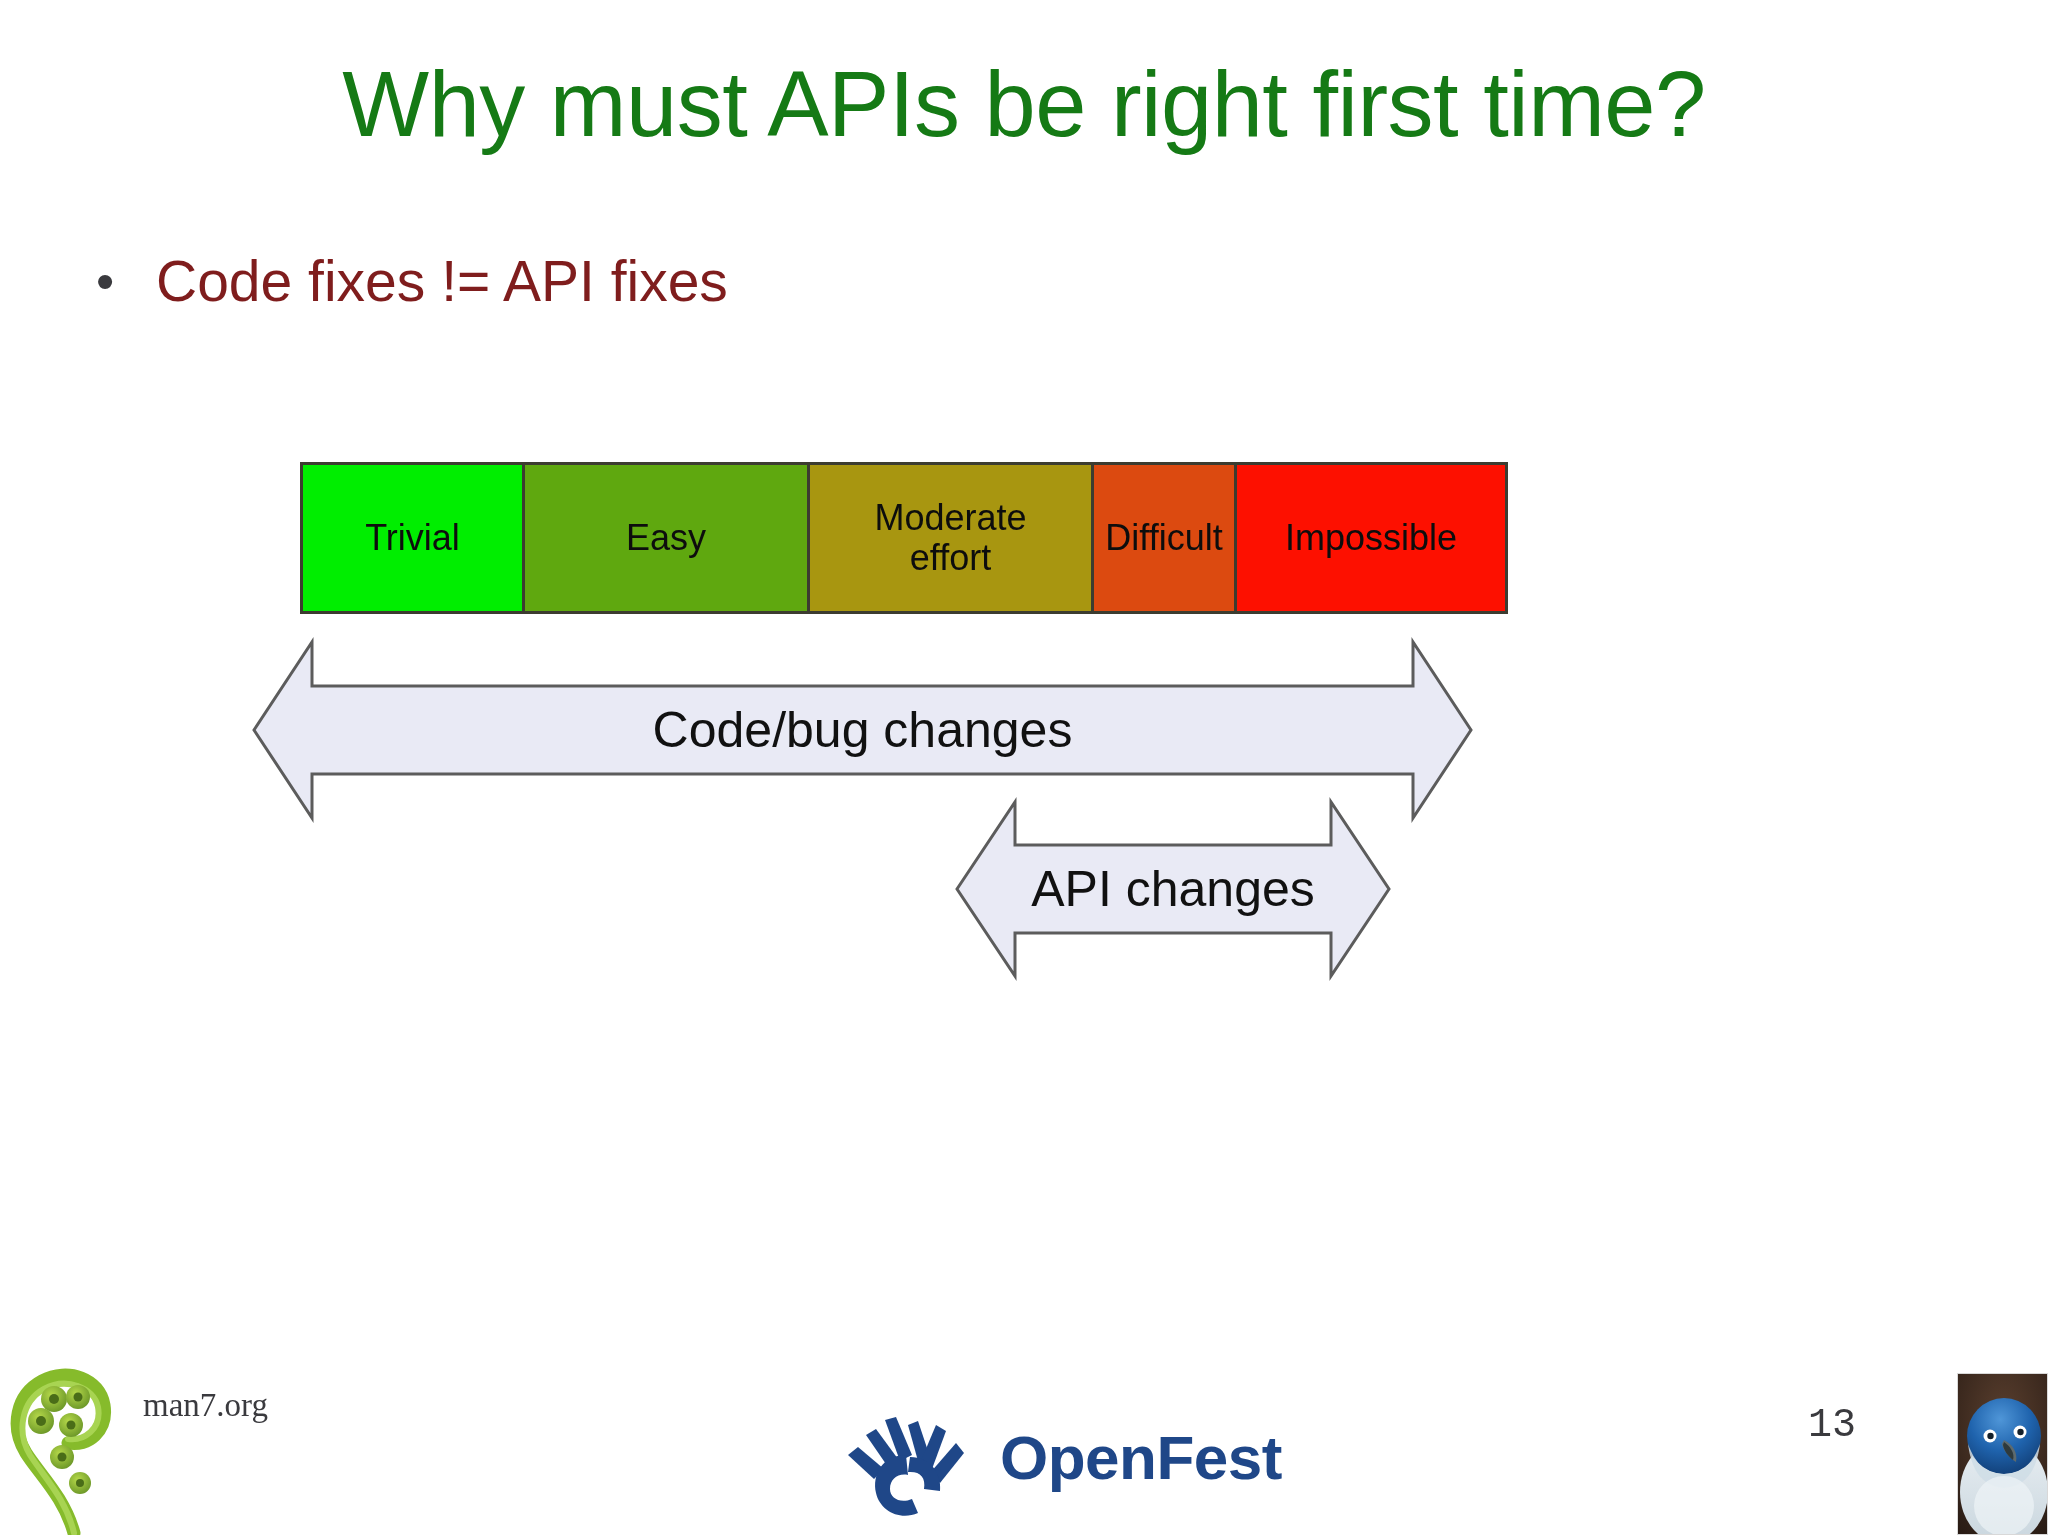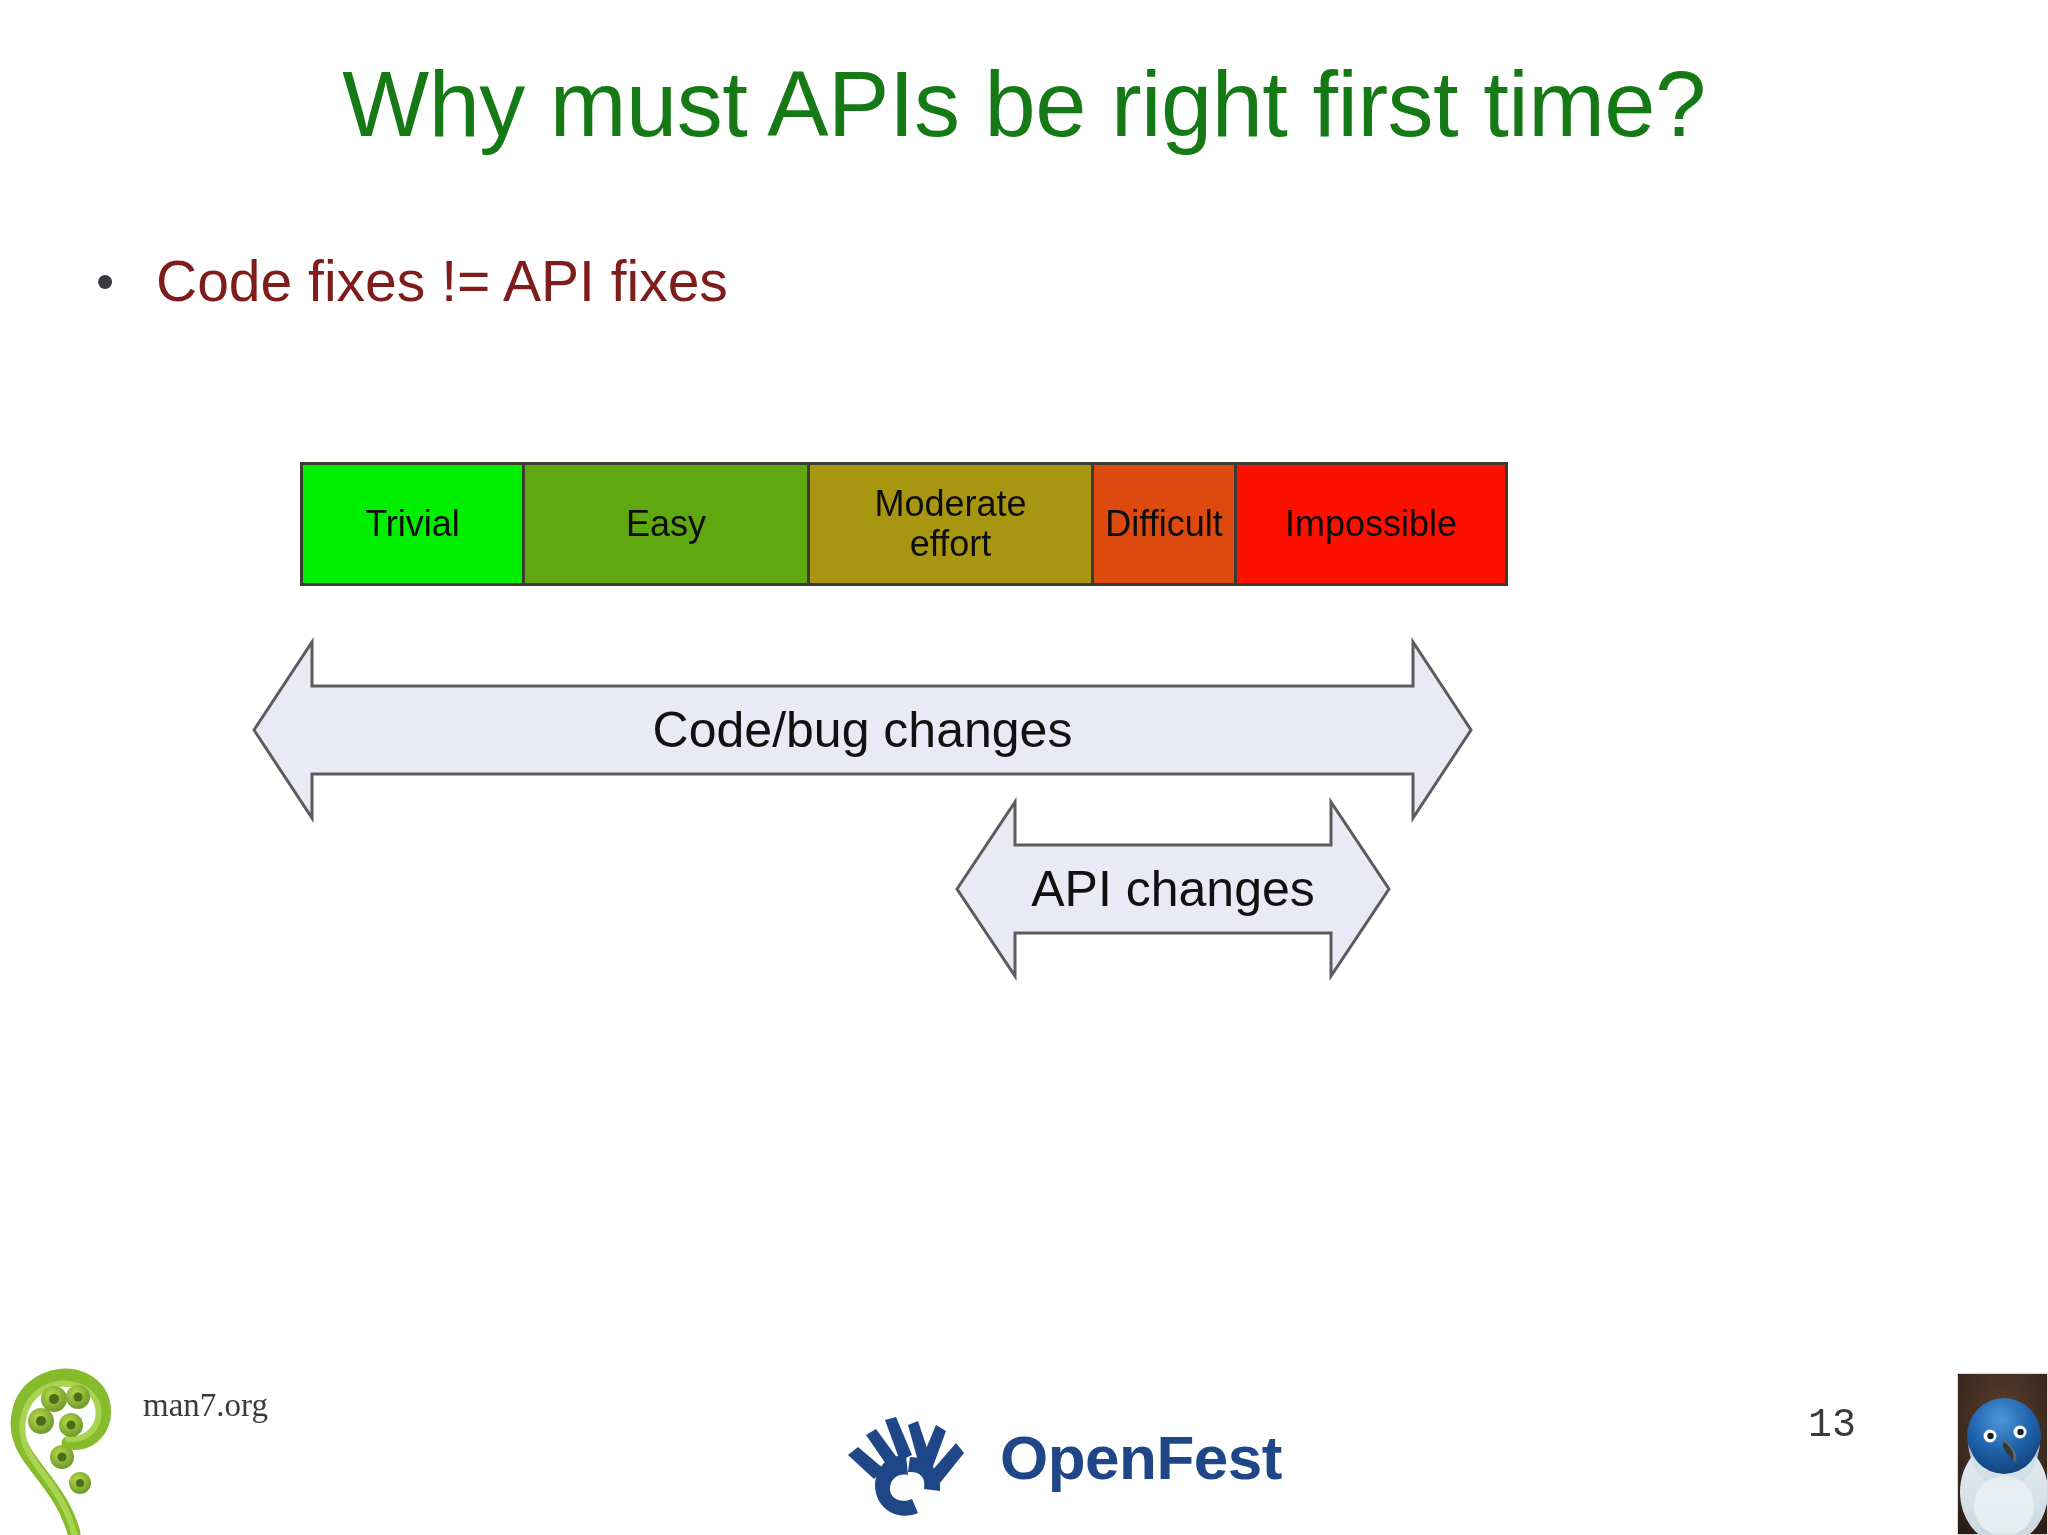--- a/index.html
+++ b/index.html
@@ -72,21 +72,21 @@
     width: 1424px;
     height: 590px;
   }
 
   
   #spectrum-bar {
     position: absolute;
     left: 72px;
     top: 0px;
     width: 1208px;
-    height: 124px;
+    height: 152px;
     display: flex;
     border: 3px solid #3c3c30;
     background: #fff;
   }
   .spectrum-seg {
     position: relative;
     display: flex;
     align-items: center;
     justify-content: center;
     border-right: 3px solid #3c3c30;

